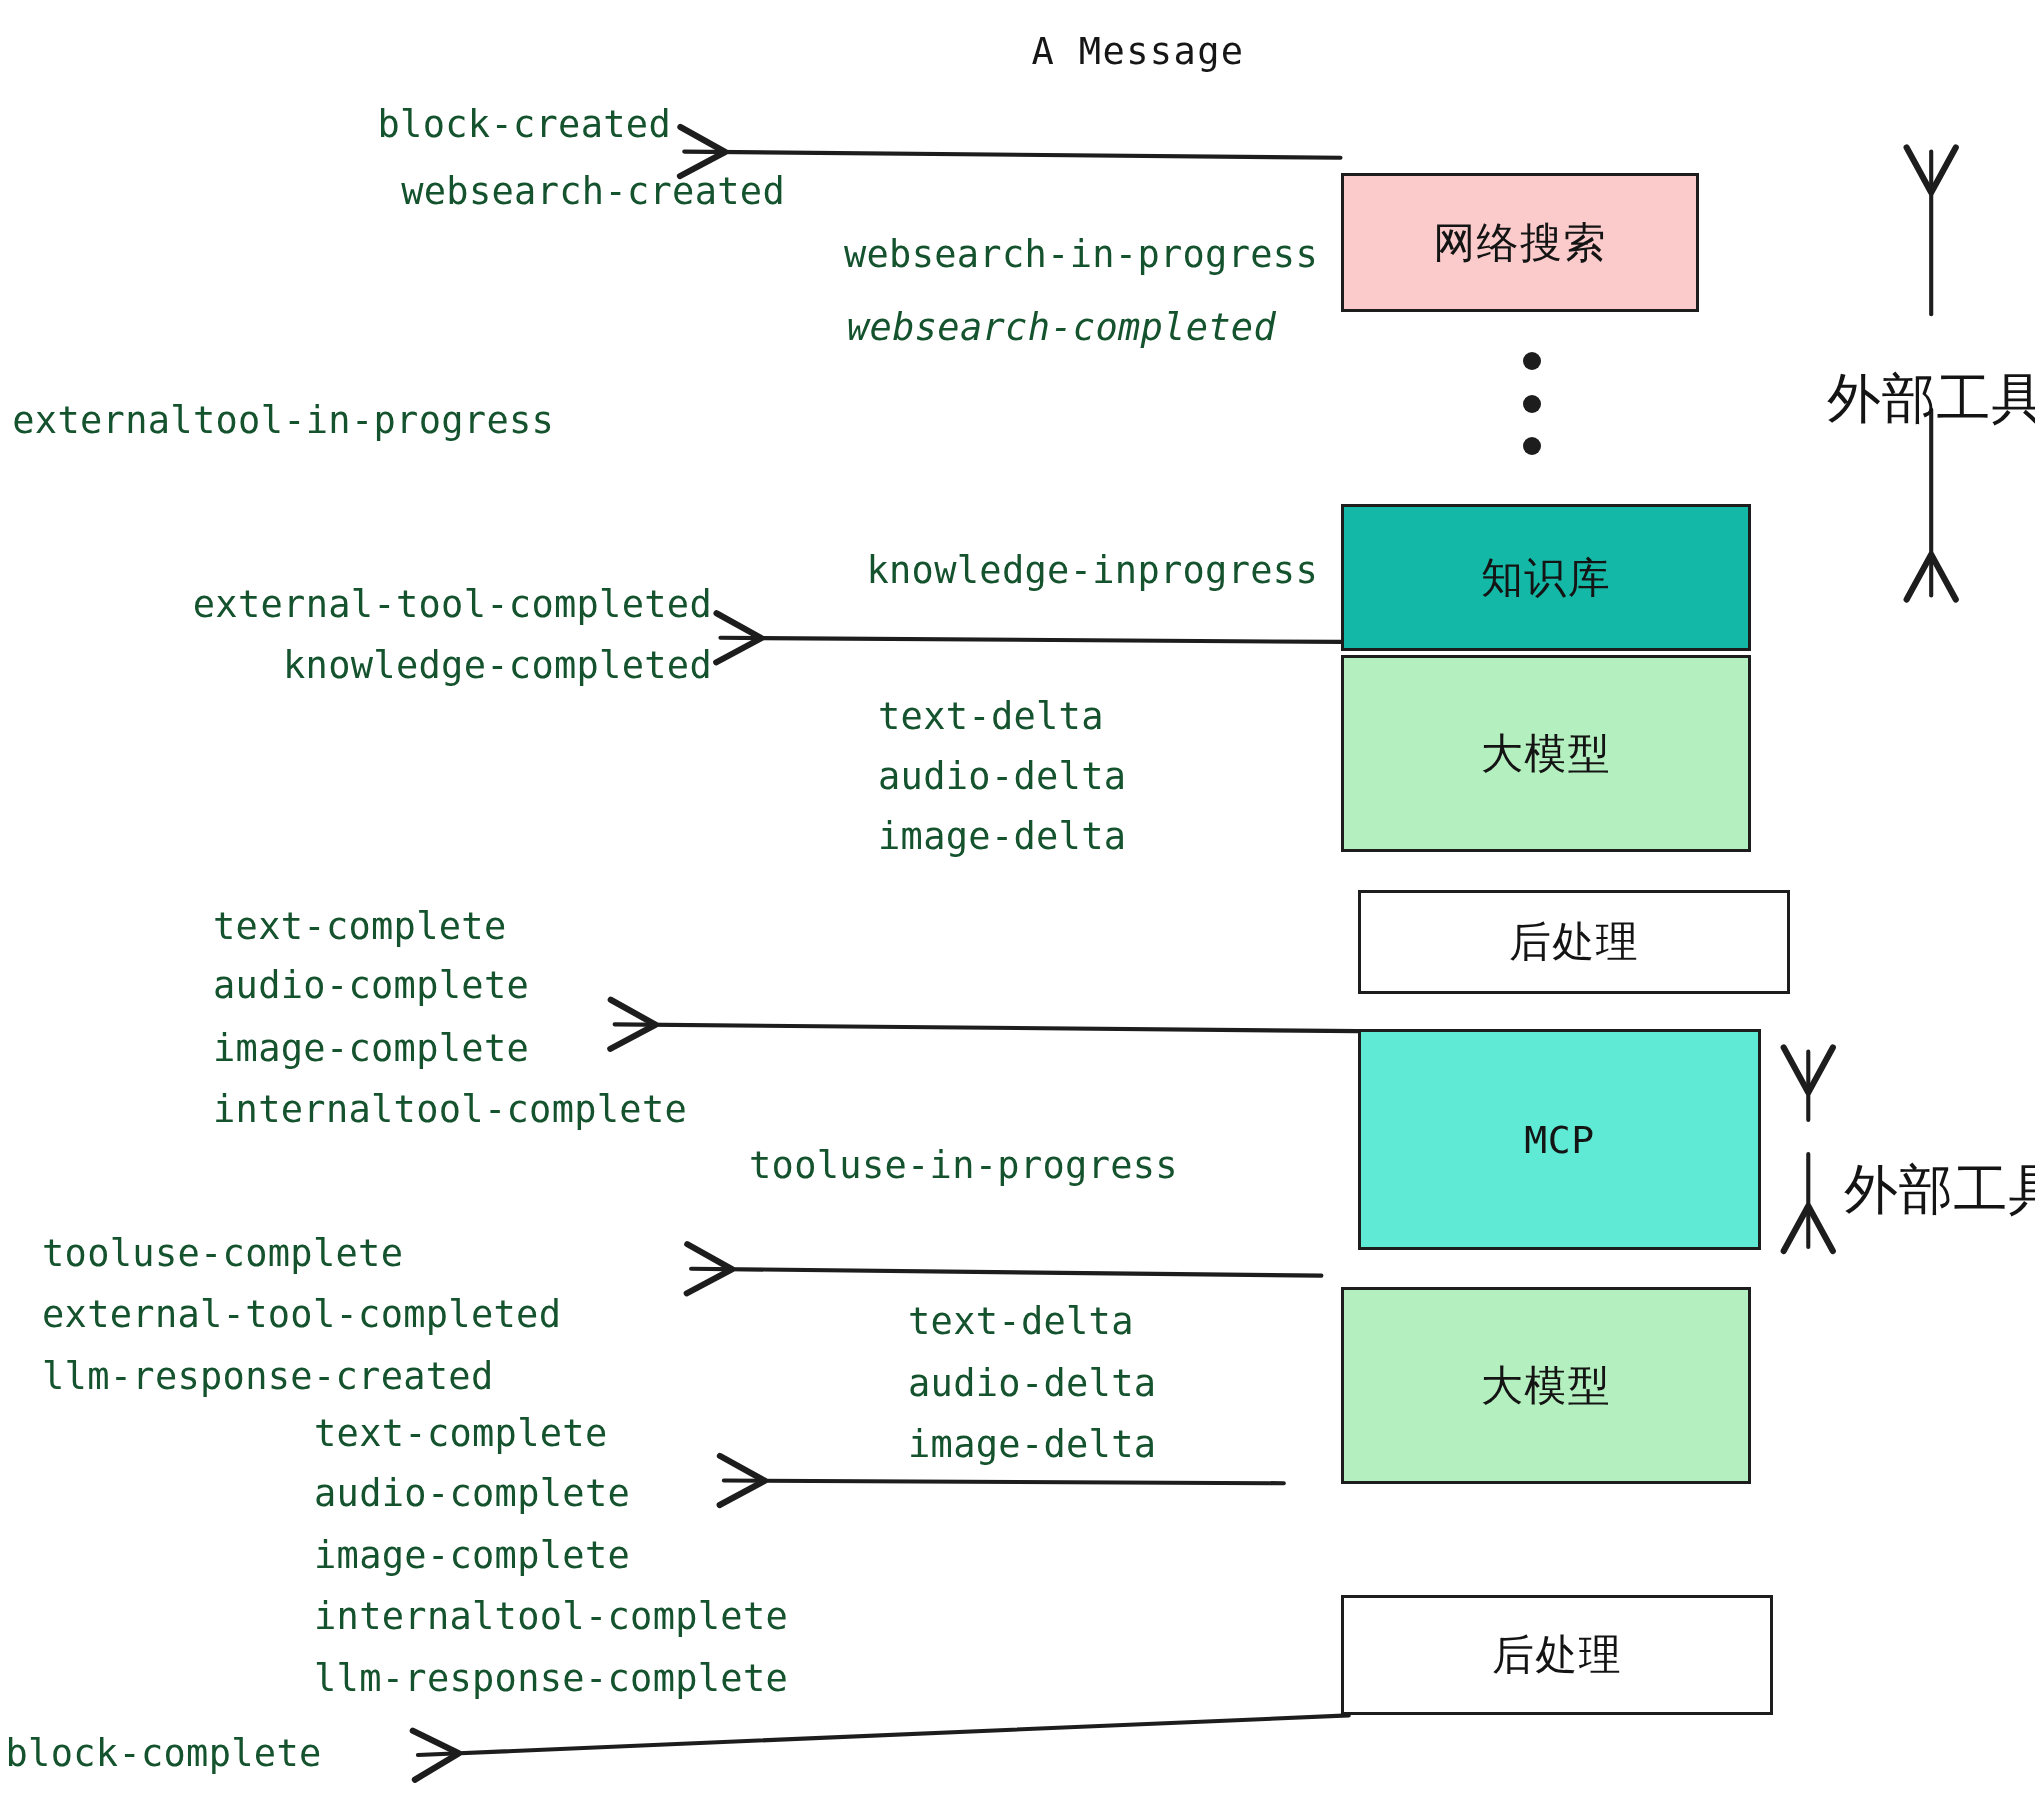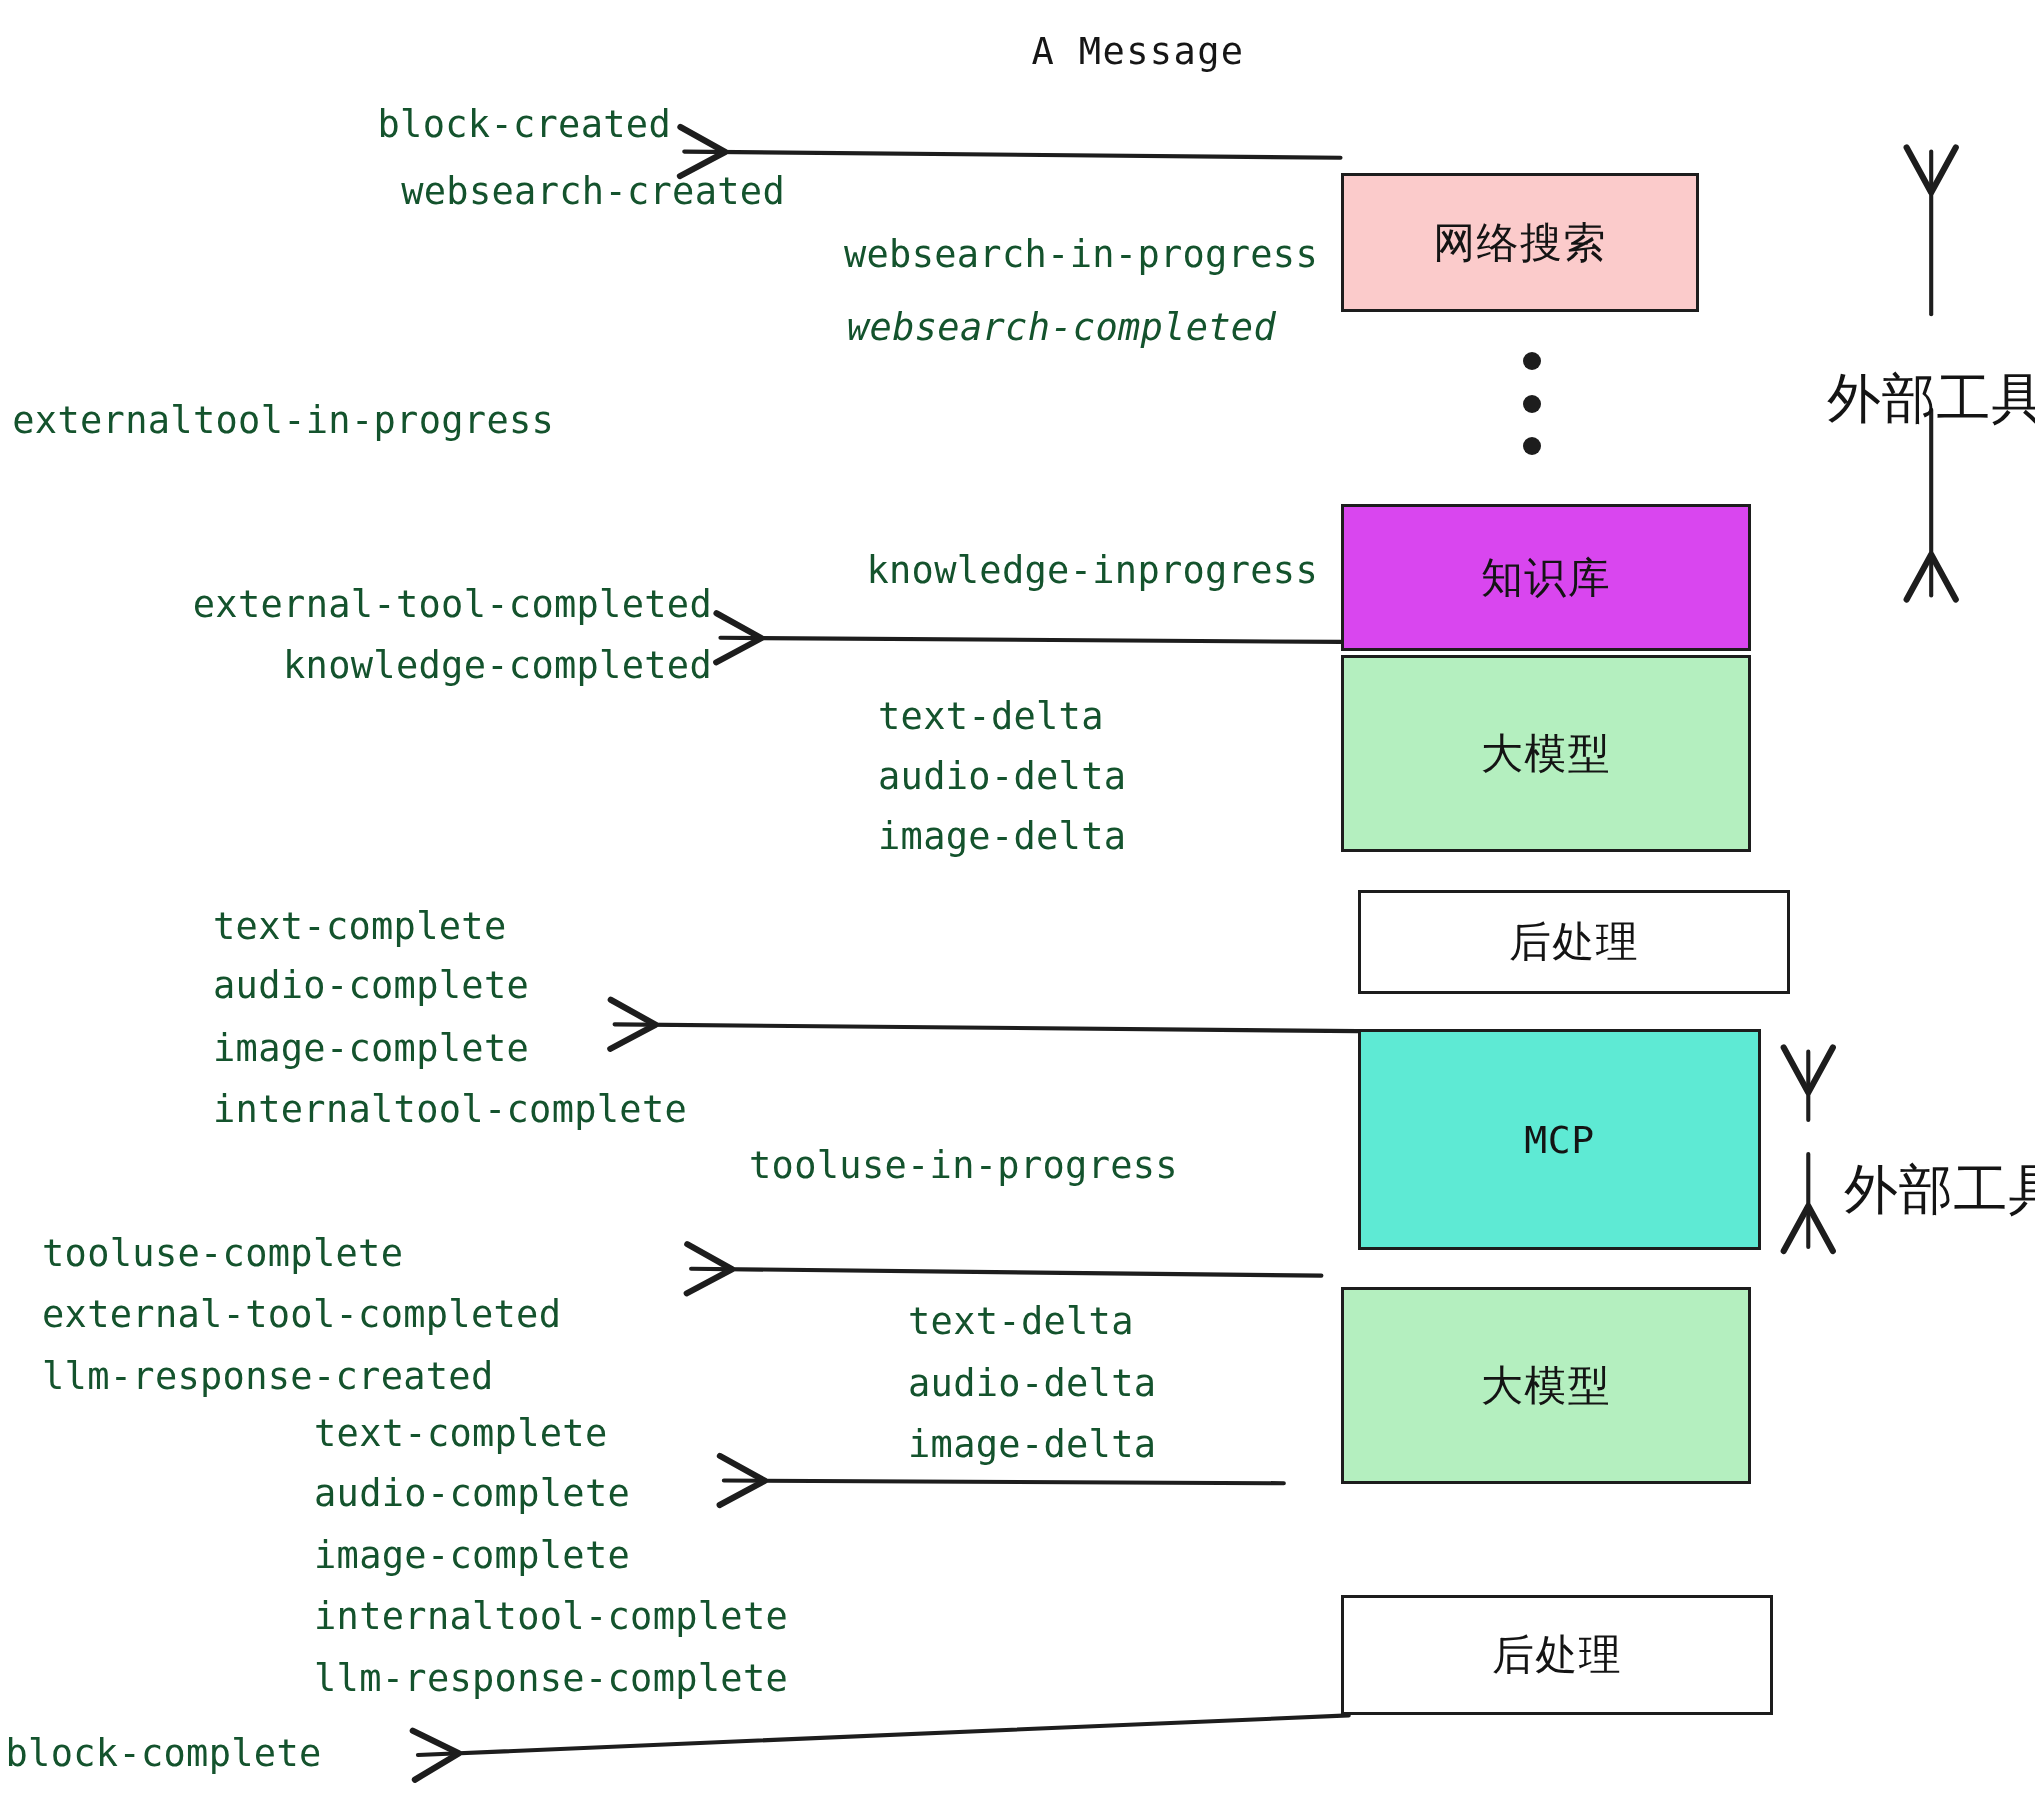--- a/index.html
+++ b/index.html
@@ -91,21 +91,21 @@
         <line x1="2828" y1="460" x2="2828" y2="222" marker-end="url(#ah)"></line>
         <line x1="2828" y1="600" x2="2828" y2="872" marker-end="url(#ah)"></line>
         <line x1="2648" y1="1640" x2="2648" y2="1540" marker-end="url(#ah)"></line>
         <line x1="2648" y1="1690" x2="2648" y2="1826" marker-end="url(#ah)"></line>
       </g>
   </svg>
 
   <div class="box" id="box-0" style="left: 1341px; top: 173px; width: 358px; height: 139px; background: rgb(251, 203, 203); border-color: rgb(29, 29, 29);">
     <span class="lbl">网络搜索</span>
   </div>
-  <div class="box" id="box-1" style="left: 1341px; top: 504px; width: 410px; height: 147px; background: #d946ef; border-color: rgb(29, 29, 29);">
+  <div class="box" id="box-1" style="left: 1341px; top: 504px; width: 410px; height: 147px; background: #14b8a6; border-color: rgb(29, 29, 29);">
     <span class="lbl">知识库</span>
   </div>
   <div class="box" id="box-2" style="left: 1341px; top: 655px; width: 410px; height: 197px; background: rgb(180, 239, 191); border-color: rgb(29, 29, 29);">
     <span class="lbl">大模型</span>
   </div>
   <div class="box" id="box-3" style="left: 1358px; top: 890px; width: 432px; height: 104px; background: rgb(255, 255, 255); border-color: rgb(29, 29, 29);">
     <span class="lbl">后处理</span>
   </div>
   <div class="box mcp" id="box-4" style="left: 1358px; top: 1029px; width: 403px; height: 221px; background: #5eead4; border-color: rgb(29, 29, 29);">
     <span class="lbl">MCP</span>

